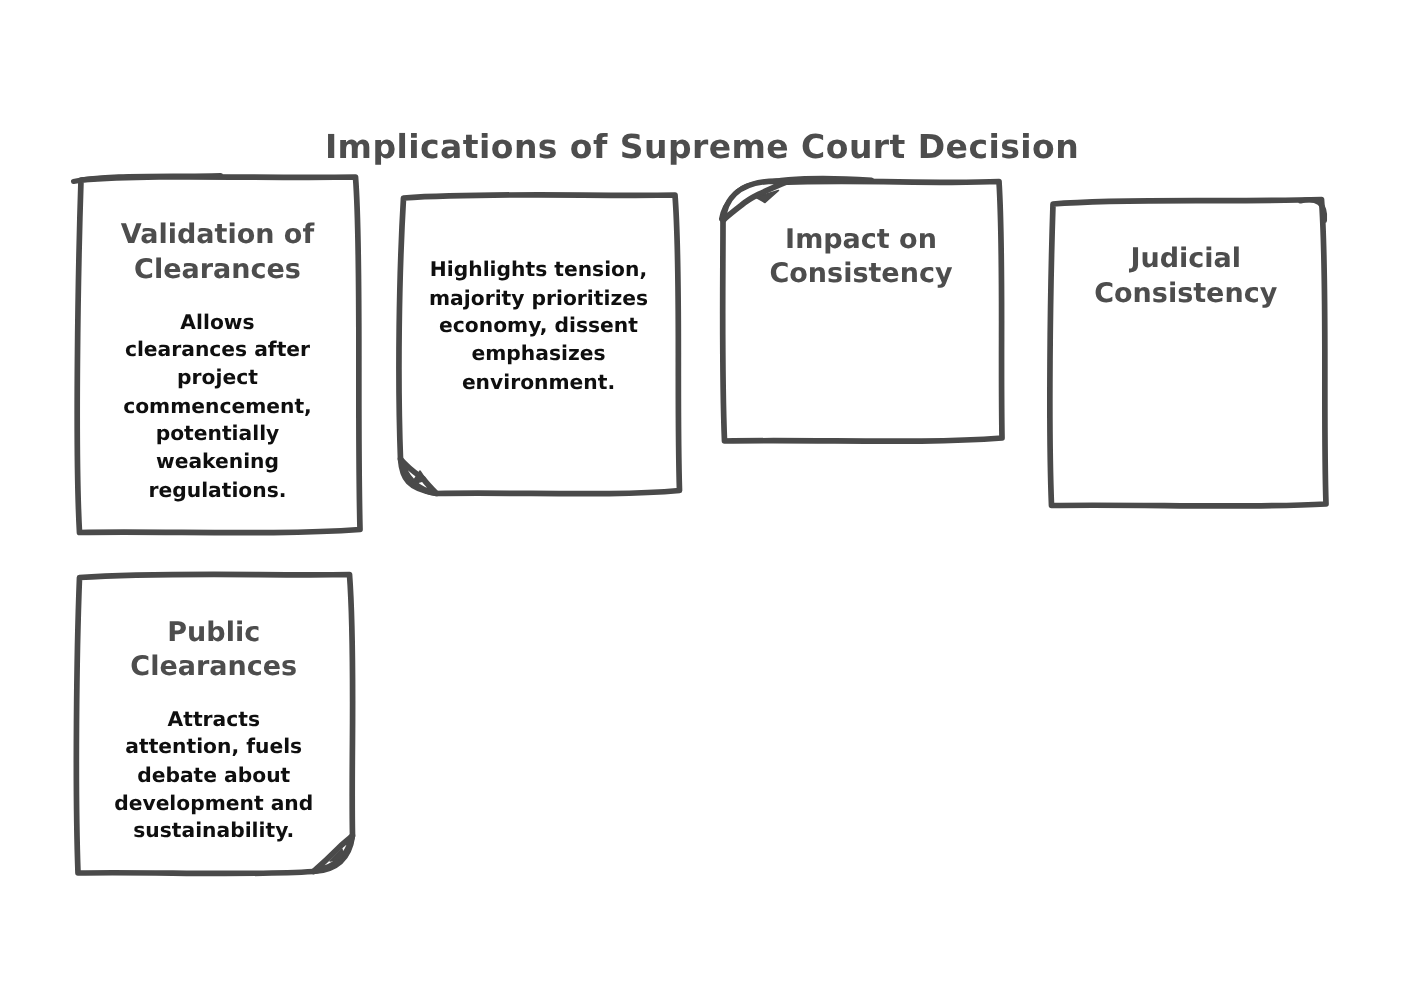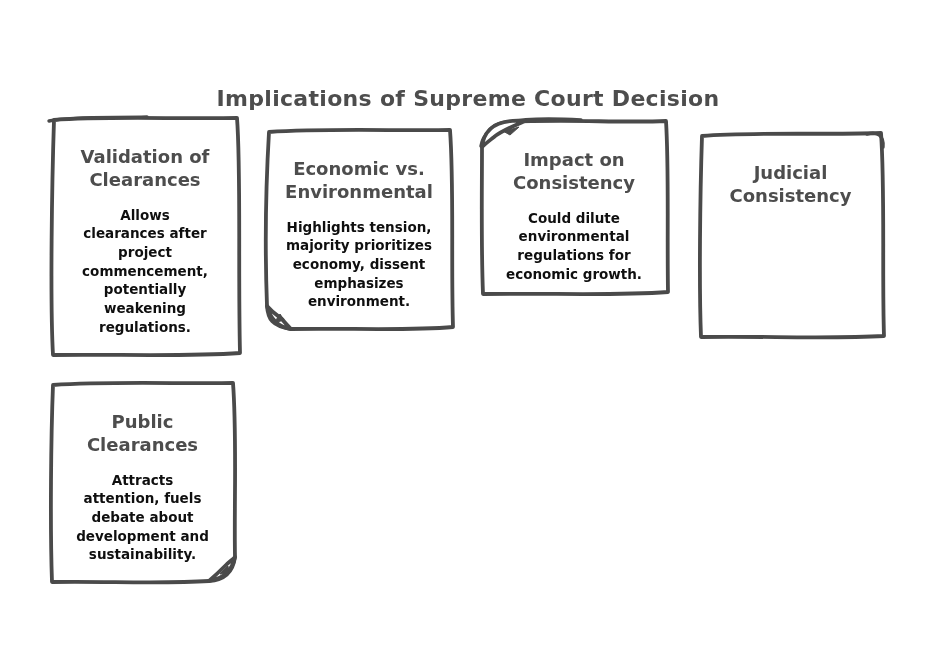--- a/index.html
+++ b/index.html
@@ -63,46 +63,40 @@
 
   <div class="card" style="left:262px; top:127px; width:194px; height:207px;">
     <svg class="card-border" width="202" height="215" viewBox="0 0 202 215">
       <path class="sketch" d="M 11,9 C 70,5 140,8 192,7 C 196,60 193,140 195,204 C 150,208 90,205 33,206 C 14,203 10,196 9,183 C 7,130 8,60 11,9 Z"></path>
       <g>
         <path class="sketch" d="M 33,206 C 20,204 12,195 9,183 C 15,190 20,193 24,196 C 27,200 30,203 33,206 Z"></path>
         <path class="sketch-notch" d="M 26,197 L 16,200 L 22,191 Z"></path>
       </g>
     </svg>
     <div class="card-content">
-      <div class="card-heading">Economic vs.
-Environmental</div>
       <div class="card-body">Highlights tension,
 majority prioritizes
 economy, dissent
 emphasizes
 environment.</div>
     </div>
   </div>
 
   <div class="card" style="left:477px; top:118px; width:194px; height:181px;">
     <svg class="card-border" width="202" height="189" viewBox="0 0 202 189">
       <path class="sketch" d="M 36,8 C 90,5 150,9 193,7 C 196,55 194,120 195,178 C 140,182 80,179 10,180 C 8,130 9,70 9,34 C 13,14 22,9 36,8 Z"></path>
       <g>
         <path class="sketch-line" d="M 8,32 C 12,8 42,2 108,6"></path>
         <path class="sketch" d="M 9,33 C 11,13 27,5 52,7 C 38,13 28,17 21,23 C 16,27 12,30 9,33 Z"></path>
         <path class="sketch-notch" d="M 30,17 L 37,21 L 46,13 L 36,16 Z"></path>
       </g>
     </svg>
     <div class="card-content">
       <div class="card-heading">Impact on
 Consistency</div>
-      <div class="card-body">Could dilute
-environmental
-regulations for
-economic growth.</div>
     </div>
   </div>
 
   <div class="card" style="left:695px; top:131px; width:191px; height:208px;">
     <svg class="card-border" width="199" height="216" viewBox="0 0 199 216">
       <path class="sketch" d="M 11,9 C 60,5 130,8 190,6 C 194,60 191,150 193,209 C 140,212 70,209 10,210 C 8,160 9,70 11,9 Z"></path>
       <path class="sketch-line" d="M 176,7 C 187,4 193,9 192,20"></path>
     </svg>
     <div class="card-content">
       <div class="card-heading">Judicial

